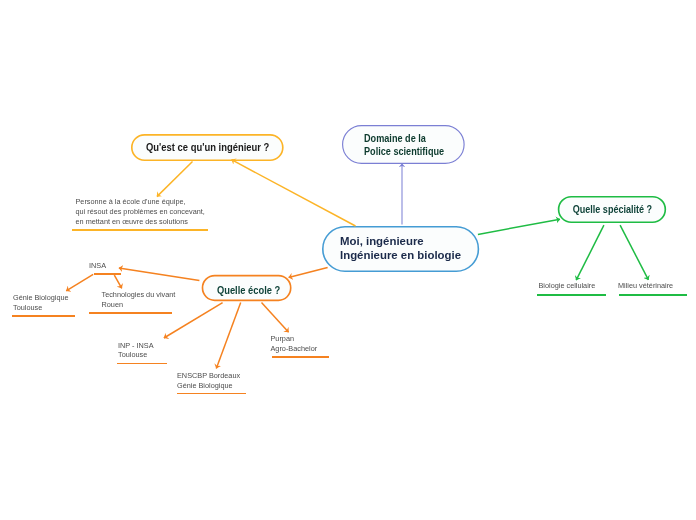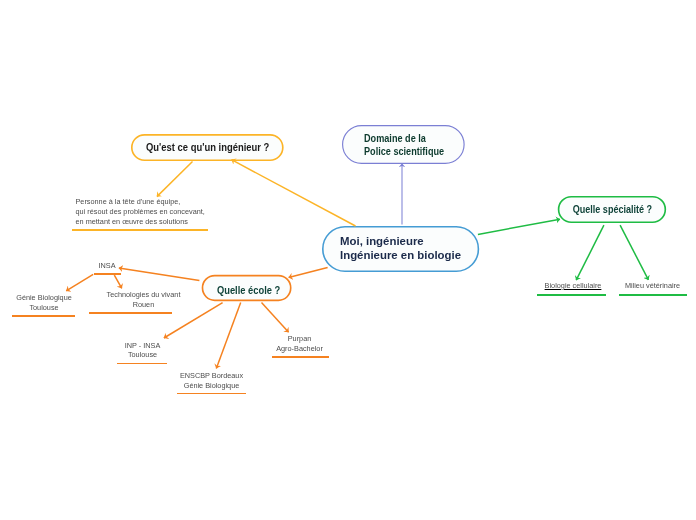--- a/index.html
+++ b/index.html
@@ -3,21 +3,21 @@
 <meta charset="utf-8">
 <style>
   html,body{margin:0;padding:0;}
   body{width:696px;height:520px;background:#ffffff;
        font-family:"Liberation Sans",sans-serif;overflow:hidden;position:relative;
        -webkit-font-smoothing:antialiased;}
   #canvas{position:absolute;left:0;top:0;width:696px;height:520px;transform:translateZ(0);}
   svg.edges,svg.pills{position:absolute;left:0;top:0;width:696px;height:520px;overflow:visible;}
   .node{position:absolute;box-sizing:border-box;display:flex;flex-direction:column;
         align-items:center;justify-content:center;text-align:center;}
-  .leaf{position:absolute;box-sizing:border-box;text-align:center;}
+  .leaf{position:absolute;box-sizing:border-box;text-align:left;}
   .leaf span{display:block;color:#4d4d4d;font-size:7.3px;line-height:9.8px;white-space:nowrap;}
   .ul{position:absolute;height:2px;}
 </style>
 </head>
 <body>
 
 <div id="canvas">
 
   <svg class="pills" viewBox="0 0 696 520">
     <rect x="322.8" y="226.8" width="155.6" height="44.4" rx="22.2" ry="22.2" fill="#fbfdfd" stroke="#459cd4" stroke-width="1.6"></rect>
@@ -100,21 +100,21 @@
 
   <div class="node" style="left:558px;top:196px;width:108px;height:27px;padding-bottom:1.5px;">
     <span style="color:#11443a;font-size:10.8px;font-weight:bold;display:inline-block;transform:scaleX(0.838);transform-origin:center center;">Quelle spécialité ?</span>
   </div>
 
   <div class="node" style="left:204px;top:275px;width:89px;height:32px;padding-bottom:3px;">
     <span style="color:#11443a;font-size:10.8px;font-weight:bold;display:inline-block;transform:scaleX(0.865);transform-origin:center center;">Quelle école ?</span>
   </div>
 
   <div class="leaf" style="left:75.5px;top:197px;width:140px;text-align:left;">
-    <span>Personne à la tête d'une équipe,</span>
+    <span>Personne à la école d'une équipe,</span>
     <span>qui résout des problèmes en concevant,</span>
     <span>en mettant en œuvre des solutions</span>
   </div>
   <div class="ul" style="left:72px;top:229.1px;width:135.5px;height:1.8px;background:#fcb427;"></div>
 
   <div class="leaf" style="left:89px;top:261px;width:36px;">
     <span>INSA</span>
   </div>
   <div class="ul" style="left:94px;top:272.9px;width:27px;height:1.9px;background:#f58220;"></div>
 
@@ -141,21 +141,21 @@
     <span>Génie Biologique</span>
   </div>
   <div class="ul" style="left:176.7px;top:392.5px;width:69px;height:1.9px;background:#f58220;"></div>
 
   <div class="leaf" style="left:270.5px;top:334px;width:58px;">
     <span>Purpan</span>
     <span>Agro-Bachelor</span>
   </div>
   <div class="ul" style="left:271.5px;top:355.8px;width:57.1px;height:1.9px;background:#f58220;"></div>
 
-  <div class="leaf" style="left:538.5px;top:281px;width:69px;text-decoration:underline;">
+  <div class="leaf" style="left:538.5px;top:281px;width:69px;">
     <span>Biologie cellulaire</span>
   </div>
   <div class="ul" style="left:537.2px;top:293.7px;width:69.2px;height:1.9px;background:#1fbc44;"></div>
 
   <div class="leaf" style="left:618px;top:281px;width:69px;">
     <span>Milieu vétérinaire</span>
   </div>
   <div class="ul" style="left:618.8px;top:293.7px;width:68.7px;height:1.9px;background:#1fbc44;"></div>
 
 </div>

